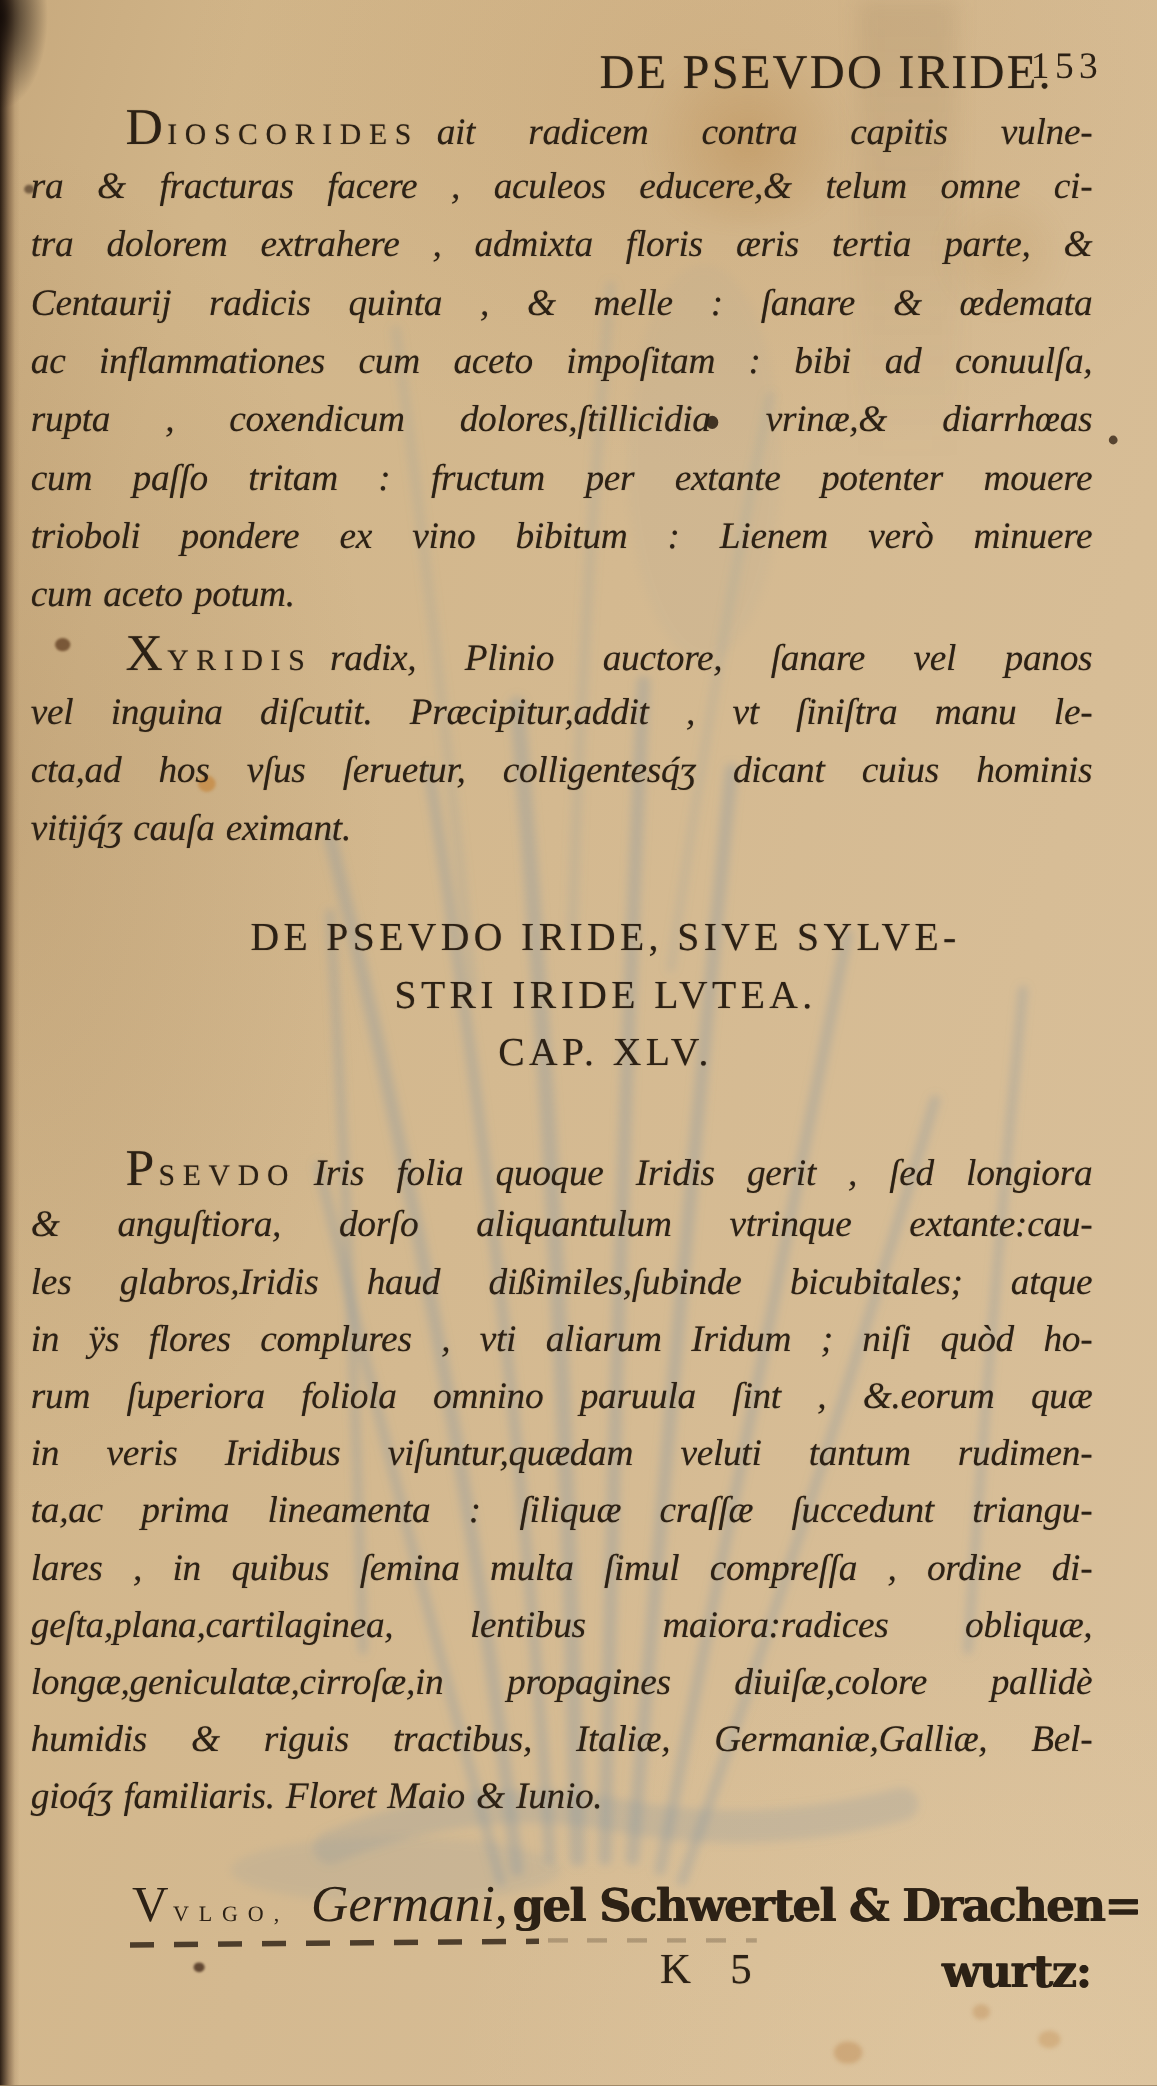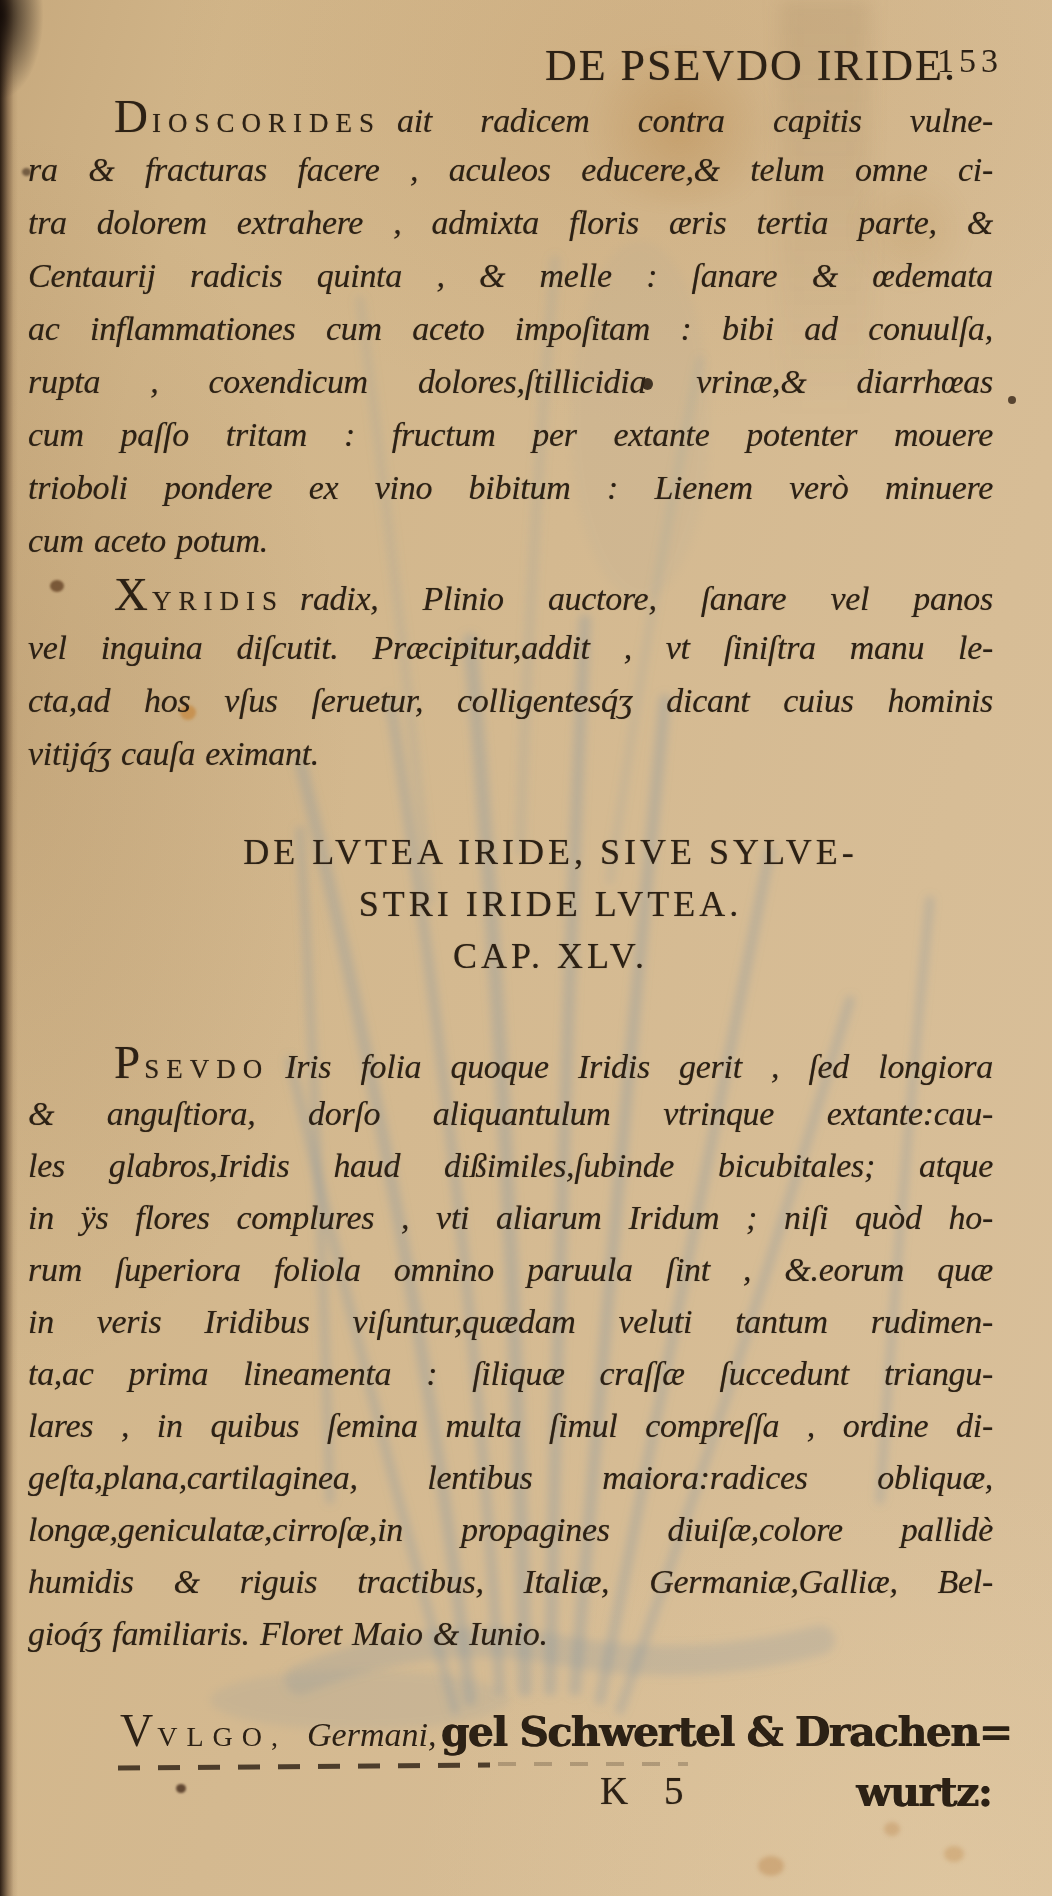--- a/index.html
+++ b/index.html
@@ -43,22 +43,22 @@
   .running-head{position:absolute;top:40px;left:28px;width:975px;text-align:right;padding-right:46px;box-sizing:border-box;}
   .rh-title{font-style:normal;font-size:44px;letter-spacing:2px;text-shadow:0 0 1px rgba(42,28,12,.5);}
   .rh-page{position:absolute;right:0;top:2px;font-style:normal;font-size:34px;letter-spacing:5px;}
 
   .chapter-heading{position:absolute;top:826px;left:68px;width:965px;text-align:center;}
   .hline{font-size:36px;letter-spacing:4px;line-height:52px;height:52px;
     text-shadow:0 0 1px rgba(42,28,12,.5);}
 
   .vulgo{position:absolute;left:28px;top:1704px;width:1012px;white-space:nowrap;}
   .vulgo .init{font-size:46px;}
-  .vulgo .smallcaps{font-size:28px;letter-spacing:9px;margin-right:20px;}
-  .vulgo .latin{font-style:italic;font-size:34px;margin-right:4px;}
+  .vulgo .smallcaps{font-size:20px;letter-spacing:9px;margin-right:20px;}
+  .vulgo .latin{font-style:italic;font-size:47px;margin-right:4px;}
   .bl{font-style:normal;font-weight:bold;font-family:"DejaVu Serif",serif;
     font-size:41px;letter-spacing:-1.5px;text-shadow:0.8px 0 0 currentColor;}
   .vulgo-dashes{position:absolute;left:118px;top:1764px;width:372px;height:5px;
     background:repeating-linear-gradient(90deg,rgba(43,30,18,.8) 0 22px,transparent 22px 40px);
     transform:rotate(-0.5deg);}
   .vulgo-dashes-faint{position:absolute;left:498px;top:1762px;width:190px;height:4px;opacity:.3;
     background:repeating-linear-gradient(90deg,rgba(43,30,18,.8) 0 18px,transparent 18px 36px);}
 
   .catchline{position:absolute;left:0;top:1768px;width:845px;height:60px;}
   .signature{position:absolute;left:600px;font-style:normal;font-size:39px;word-spacing:26px;
@@ -135,21 +135,21 @@
   <section class="para" style="top:568px">
     <div class="line first">
       <span class="init">X</span><span class="smallcaps">YRIDIS</span><span class="rest">radix, Plinio auctore, ſanare vel panos</span>
     </div>
     <div class="line">vel inguina diſcutit. Præcipitur,addit , vt ſiniſtra manu le-</div>
     <div class="line">cta,ad hos vſus ſeruetur, colligentesq́ʒ dicant cuius hominis</div>
     <div class="line endline">vitijq́ʒ cauſa eximant.</div>
   </section>
 
   <div class="chapter-heading">
-    <div class="hline">DE LVTEA IRIDE, SIVE SYLVE-</div>
+    <div class="hline">DE PSEVDO IRIDE, SIVE SYLVE-</div>
     <div class="hline">STRI IRIDE LVTEA.</div>
     <div class="hline">CAP. XLV.</div>
   </div>
 
   <section class="para p3" style="top:1036px">
     <div class="line first">
       <span class="init">P</span><span class="smallcaps">SEVDO</span><span class="rest">Iris folia quoque Iridis gerit , ſed longiora</span>
     </div>
     <div class="line">&amp; anguſtiora, dorſo aliquantulum vtrinque extante:cau-</div>
     <div class="line">les glabros,Iridis haud dißimiles,ſubinde bicubitales; atque</div>

